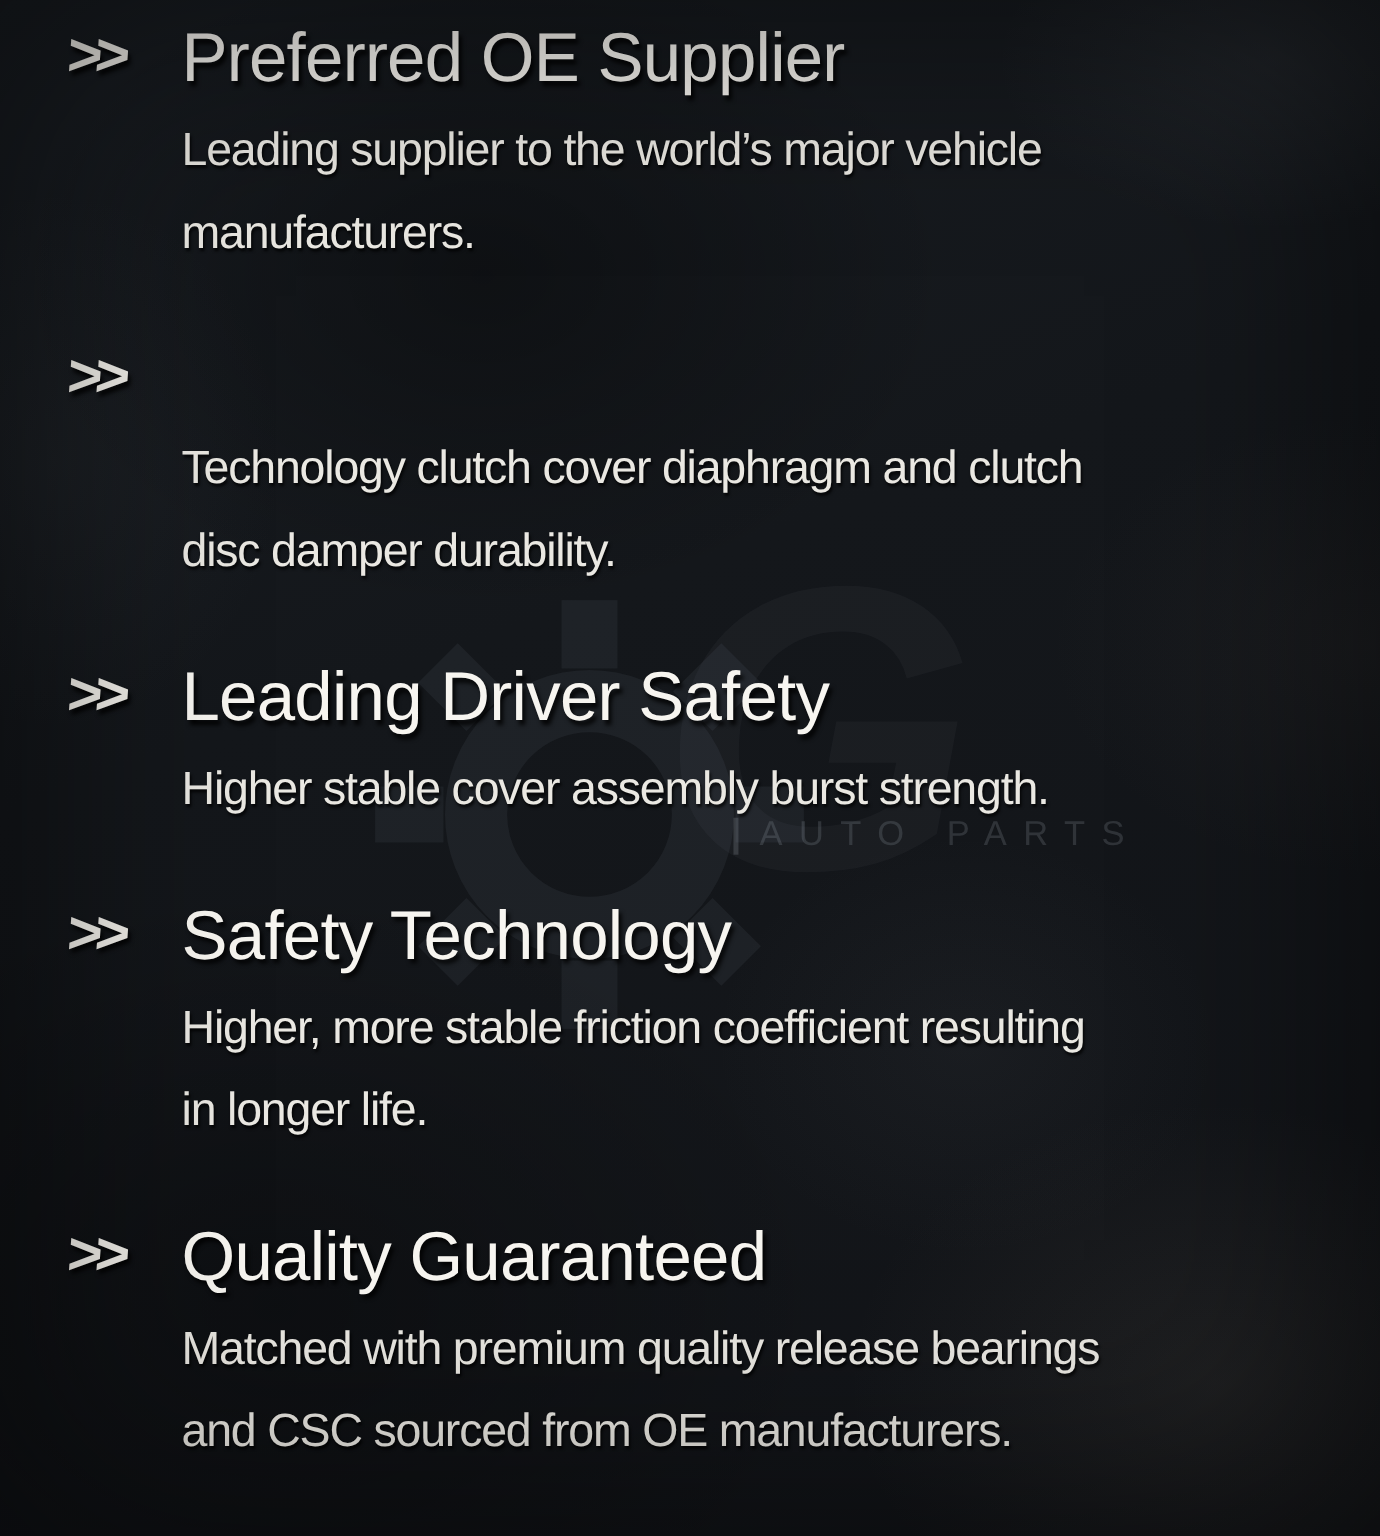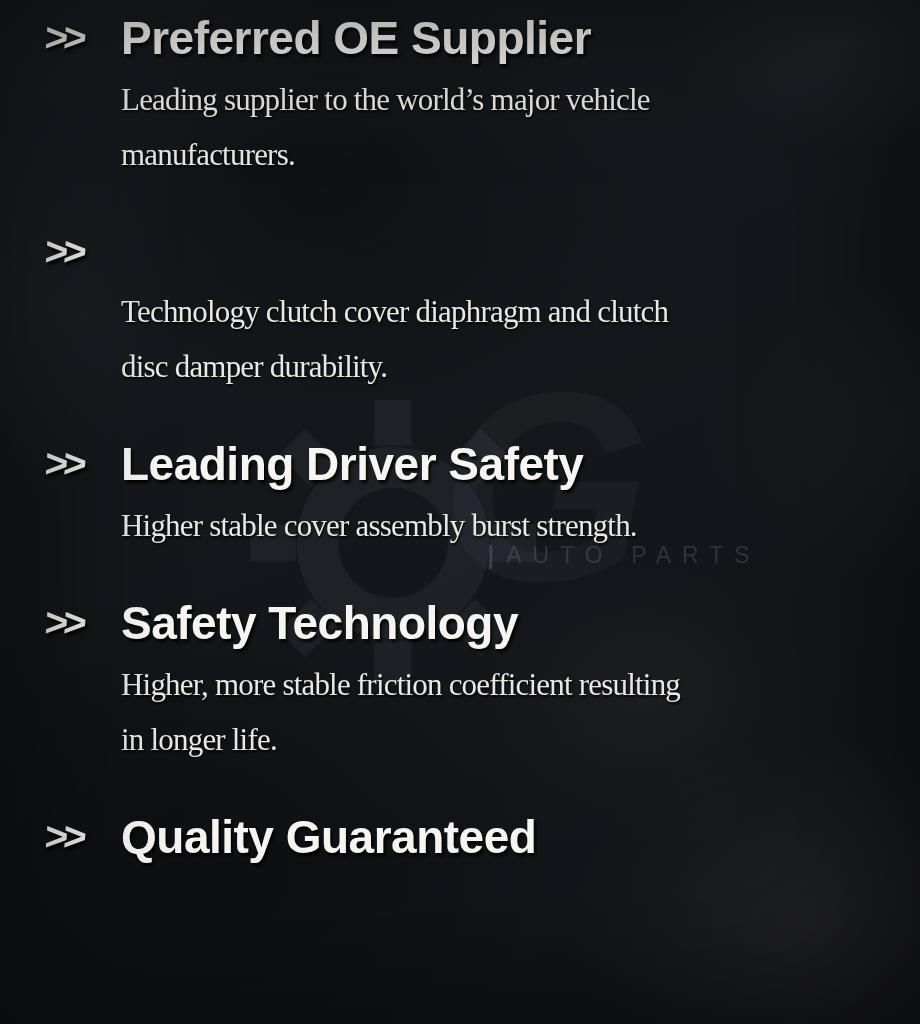--- a/index.html
+++ b/index.html
@@ -99,35 +99,35 @@
     font-weight: bold;
     letter-spacing: -5px;
     color: #f4f2ec;
     text-shadow: 2px 3px 3px rgba(0,0,0,0.85);
     transform: skewX(-4deg);
   }
   .title {
     margin: 0;
     font-size: 46px;
     line-height: 52px;
-    font-weight: bold;
+    font-weight: normal;
     letter-spacing: -0.5px;
     white-space: nowrap;
     color: #f7f5f0;
     text-shadow: 2px 3px 3px rgba(0,0,0,0.85);
   }
   .desc {
     margin: 8px 0 0 76px;
     font-size: 31px;
     line-height: 55px;
     letter-spacing: -0.8px;
     color: #eae8e2;
     text-shadow: 1px 2px 2px rgba(0,0,0,0.8);
   }
-  .desc div { white-space: nowrap; font-family: Liberation Serif, serif; }
+  .desc div { white-space: nowrap; }
 </style>
 </head>
 <body>
 
 <div class="panel">
 
   <div class="watermark">
     <svg class="wm-gear" viewBox="0 0 280 280" aria-hidden="true">
       <g fill="rgba(170,180,192,0.07)">
         <rect x="122" y="2" width="36" height="44" transform="rotate(0,140,140)"></rect>
@@ -190,18 +190,22 @@
         <div>Higher, more stable friction coefficient resulting</div>
         <div>in longer life.</div>
       </div>
     </section>
 
     <section class="feature">
       <div class="head-row">
         <span class="chev">&gt;&gt;</span>
         <h2 class="title">Quality Guaranteed</h2>
       </div>
+      <div class="desc">
+        <div>Matched with premium quality release bearings</div>
+        <div>and CSC sourced from OE manufacturers.</div>
+      </div>
     </section>
 
   </div>
 
   <div class="vignette"></div>
 </div>
 
 </body></html>

